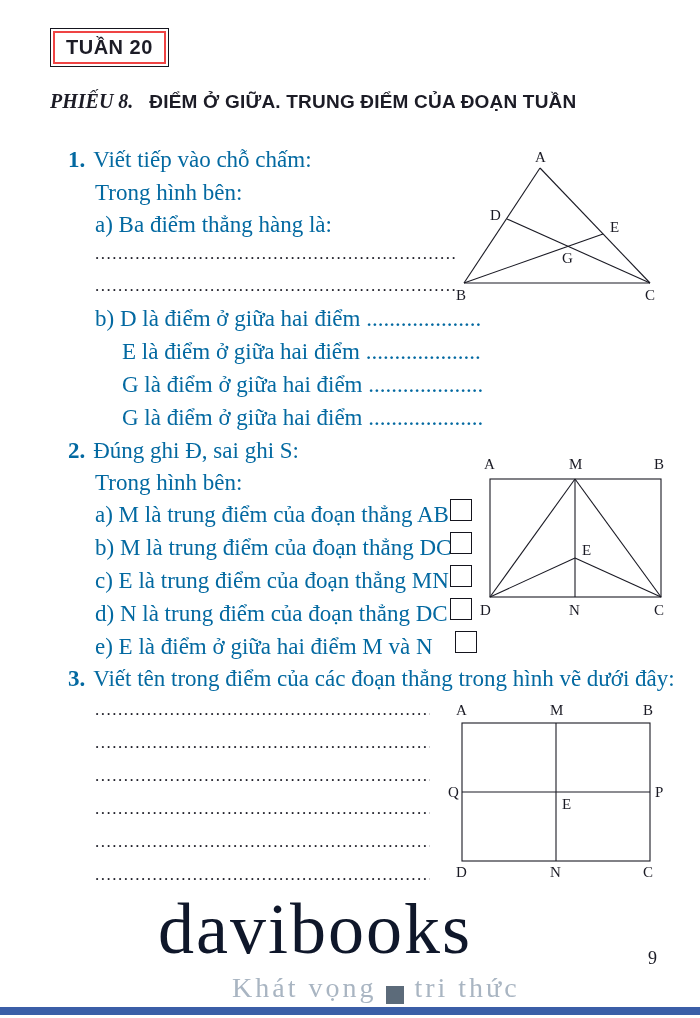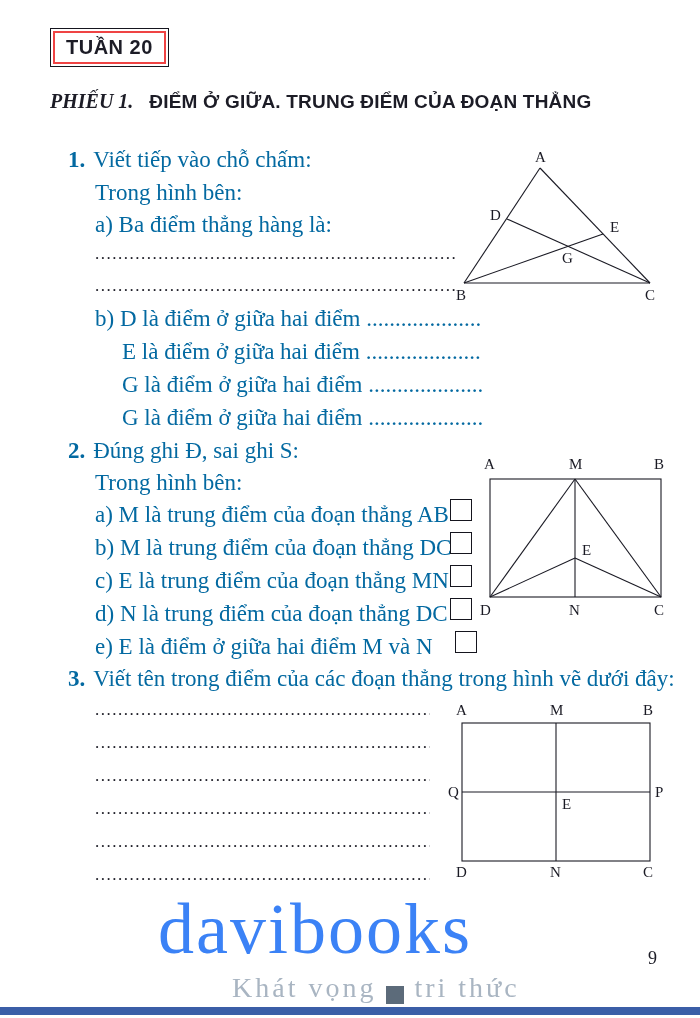--- a/index.html
+++ b/index.html
@@ -31,42 +31,42 @@
   }
   .checkbox {
     position:absolute; width:22px; height:22px;
     border:1.5px solid #15151e; background:#fff;
   }
   .fig { position:absolute; }
   .fig svg text { font-family:"Liberation Serif", serif; font-size:15px; fill:#1a1a24; }
   .fig svg line, .fig svg polygon, .fig svg rect { stroke:#1a1a24; stroke-width:1.1; fill:none; }
   .watermark {
     position:absolute; left:158px; top:893px; font-size:72px; line-height:1;
-    color:#3b82f6; font-family:"Liberation Serif", serif; letter-spacing:2px;
+    color:#0f172a; font-family:"Liberation Serif", serif; letter-spacing:2px;
   }
   .wm-tagline {
     position:absolute; left:232px; top:972px; display:flex; align-items:flex-end;
     font-size:28px; color:#a9b5c2; letter-spacing:3px;
     font-family:"Liberation Serif", serif;
   }
   .wm-logo { width:18px; height:18px; background:#5c6b7a; margin:0 10px; display:inline-block; }
   .page-number { position:absolute; left:648px; top:948px; font-size:18px; }
   .bottom-bar { position:absolute; left:0; bottom:3px; width:700px; height:8px; }
 </style>
 </head>
 <body>
 
 <div class="page">
 
   <div class="week-badge">
     <span>TUẦN 20</span>
   </div>
 
   <div class="title-row">
-    <span class="title-prefix">PHIẾU 1.</span><span class="title-text">ĐIỂM Ở GIỮA. TRUNG ĐIỂM CỦA ĐOẠN THẲNG</span>
+    <span class="title-prefix">PHIẾU 8.</span><span class="title-text">ĐIỂM Ở GIỮA. TRUNG ĐIỂM CỦA ĐOẠN TUẦN</span>
   </div>
 
   <div class="t" style="left:68px; top:147px;">
     <span class="num">1.</span><span>Viết tiếp vào chỗ chấm:</span>
   </div>
   <div class="t" style="left:95px; top:180px;">Trong hình bên:</div>
   <div class="t" style="left:95px; top:212px;">a) Ba điểm thẳng hàng là:</div>
   <div class="dots" style="left:95px; top:244px; width:360px;">..........................................................................................</div>
   <div class="dots" style="left:95px; top:276px; width:360px;">..........................................................................................</div>
   <div class="t" style="left:122px; top:339px;">E là điểm ở giữa hai điểm ....................</div>

